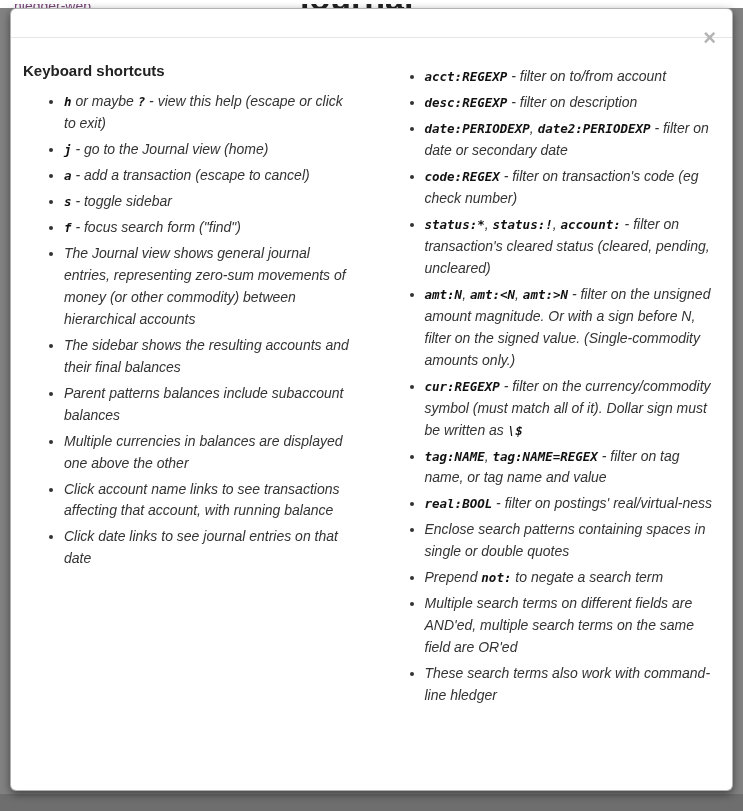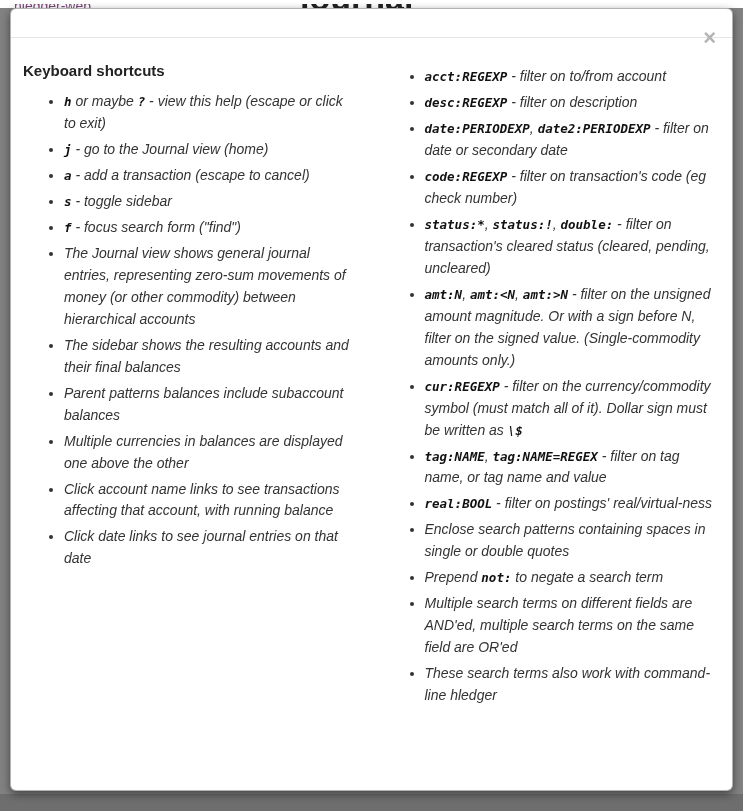--- a/index.html
+++ b/index.html
@@ -118,22 +118,22 @@
           <li>Multiple currencies in balances are displayed one above the other</li>
           <li>Click account name links to see transactions affecting that account, with running balance</li>
           <li>Click date links to see journal entries on that date</li>
         </ul>
       </div>
     <div class="col">
         <ul>
           <li><code>acct:REGEXP</code> - filter on to/from account</li>
           <li><code>desc:REGEXP</code> - filter on description</li>
           <li><code>date:PERIODEXP</code>, <code>date2:PERIODEXP</code> - filter on date or secondary date</li>
-          <li><code>code:REGEXP</code> - filter on transaction's code (eg check number)</li>
-          <li><code>status:*</code>, <code>status:!</code>, <code>double:</code> - filter on transaction's cleared status (cleared, pending, uncleared)</li>
+          <li><code>code:REGEX</code> - filter on transaction's code (eg check number)</li>
+          <li><code>status:*</code>, <code>status:!</code>, <code>account:</code> - filter on transaction's cleared status (cleared, pending, uncleared)</li>
           <li><code>amt:N</code>, <code>amt:&lt;N</code>, <code>amt:&gt;N</code> - filter on the unsigned amount magnitude. Or with a sign before N, filter on the signed value. (Single-commodity amounts only.)</li>
           <li><code>cur:REGEXP</code> - filter on the currency/commodity symbol (must match all of it). Dollar sign must be written as <code>\$</code></li>
           <li><code>tag:NAME</code>, <code>tag:NAME=REGEX</code> - filter on tag name, or tag name and value</li>
           <li><code>real:BOOL</code> - filter on postings' real/virtual-ness</li>
           <li>Enclose search patterns containing spaces in single or double quotes</li>
           <li>Prepend <code>not:</code> to negate a search term</li>
           <li>Multiple search terms on different fields are AND'ed, multiple search terms on the same field are OR'ed</li>
           <li>These search terms also work with command-line hledger</li>
         </ul>
       </div>

